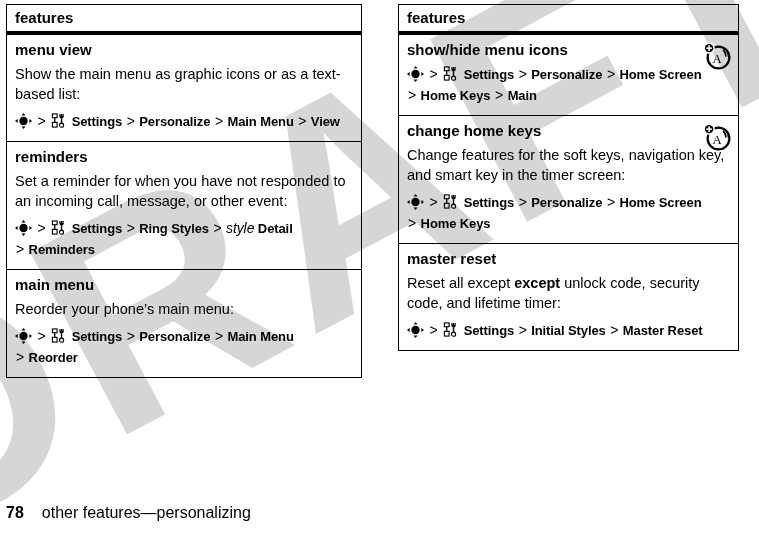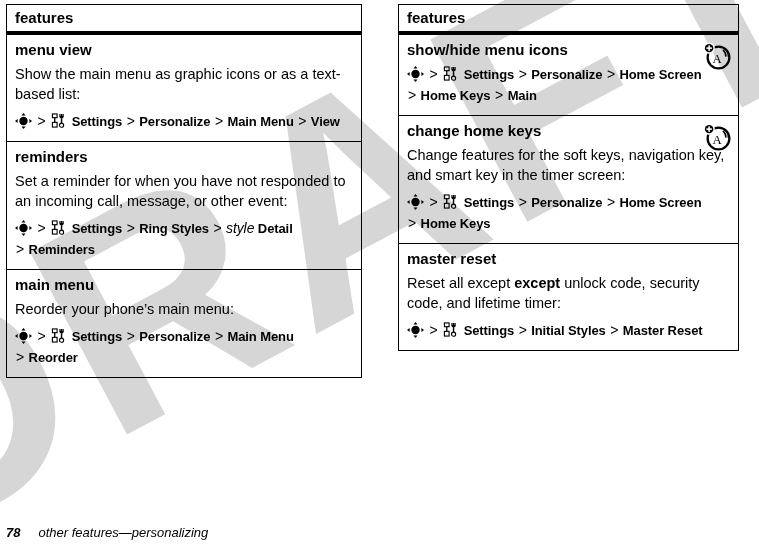--- a/index.html
+++ b/index.html
@@ -121,25 +121,24 @@
     right: 6px;
     top: 6px;
     width: 30px;
     height: 30px;
   }
 
   
   #footer {
     position: absolute;
     left: 6px;
-    bottom: 4px;
-    font-size: 13px;
+    bottom: 24px;
+    font-size: 16px;
     line-height: 20px;
     white-space: nowrap;
-    font-style: italic;
   }
   #footer .pageno {
     font-weight: bold;
     margin-right: 18px;
   }
   #footer .foot-title { font-weight: normal; }
 </style>
 </head>
 <body>
 

